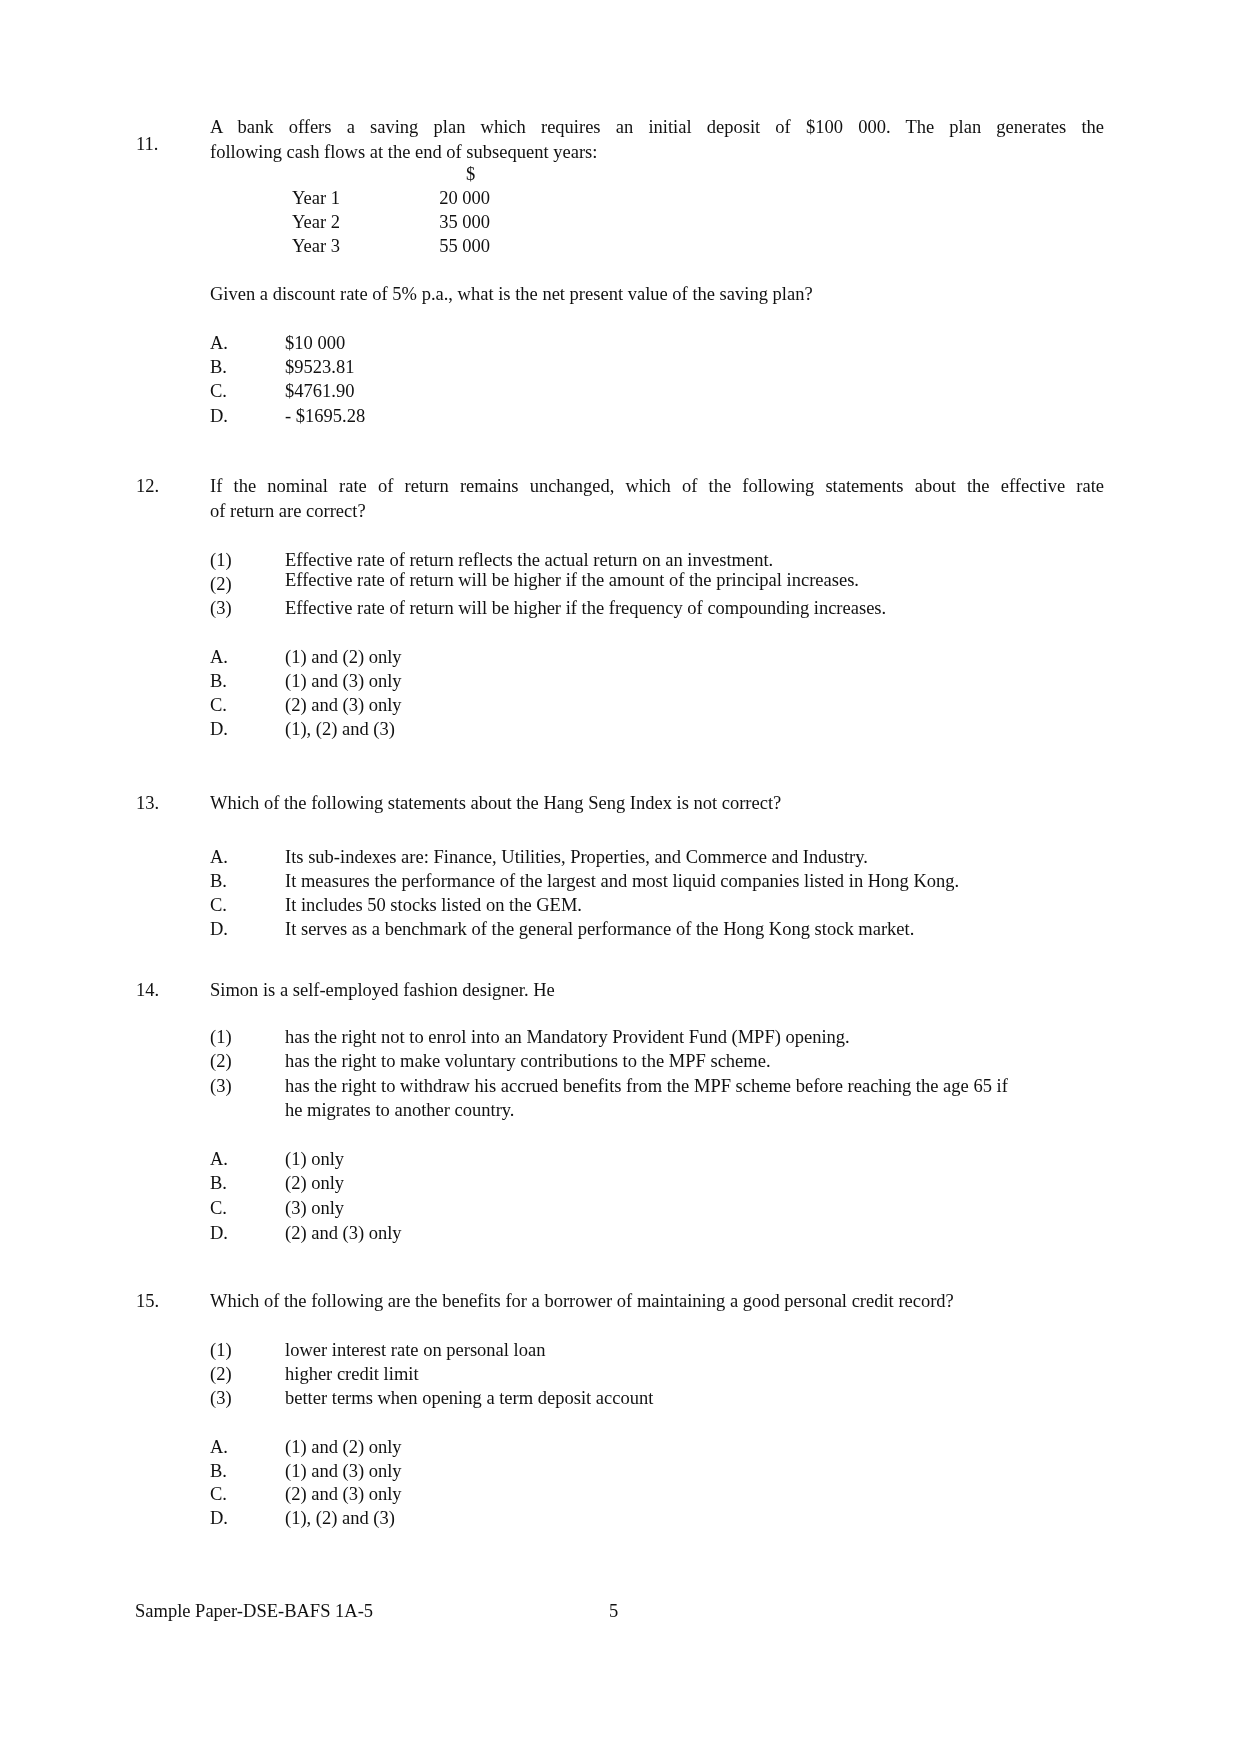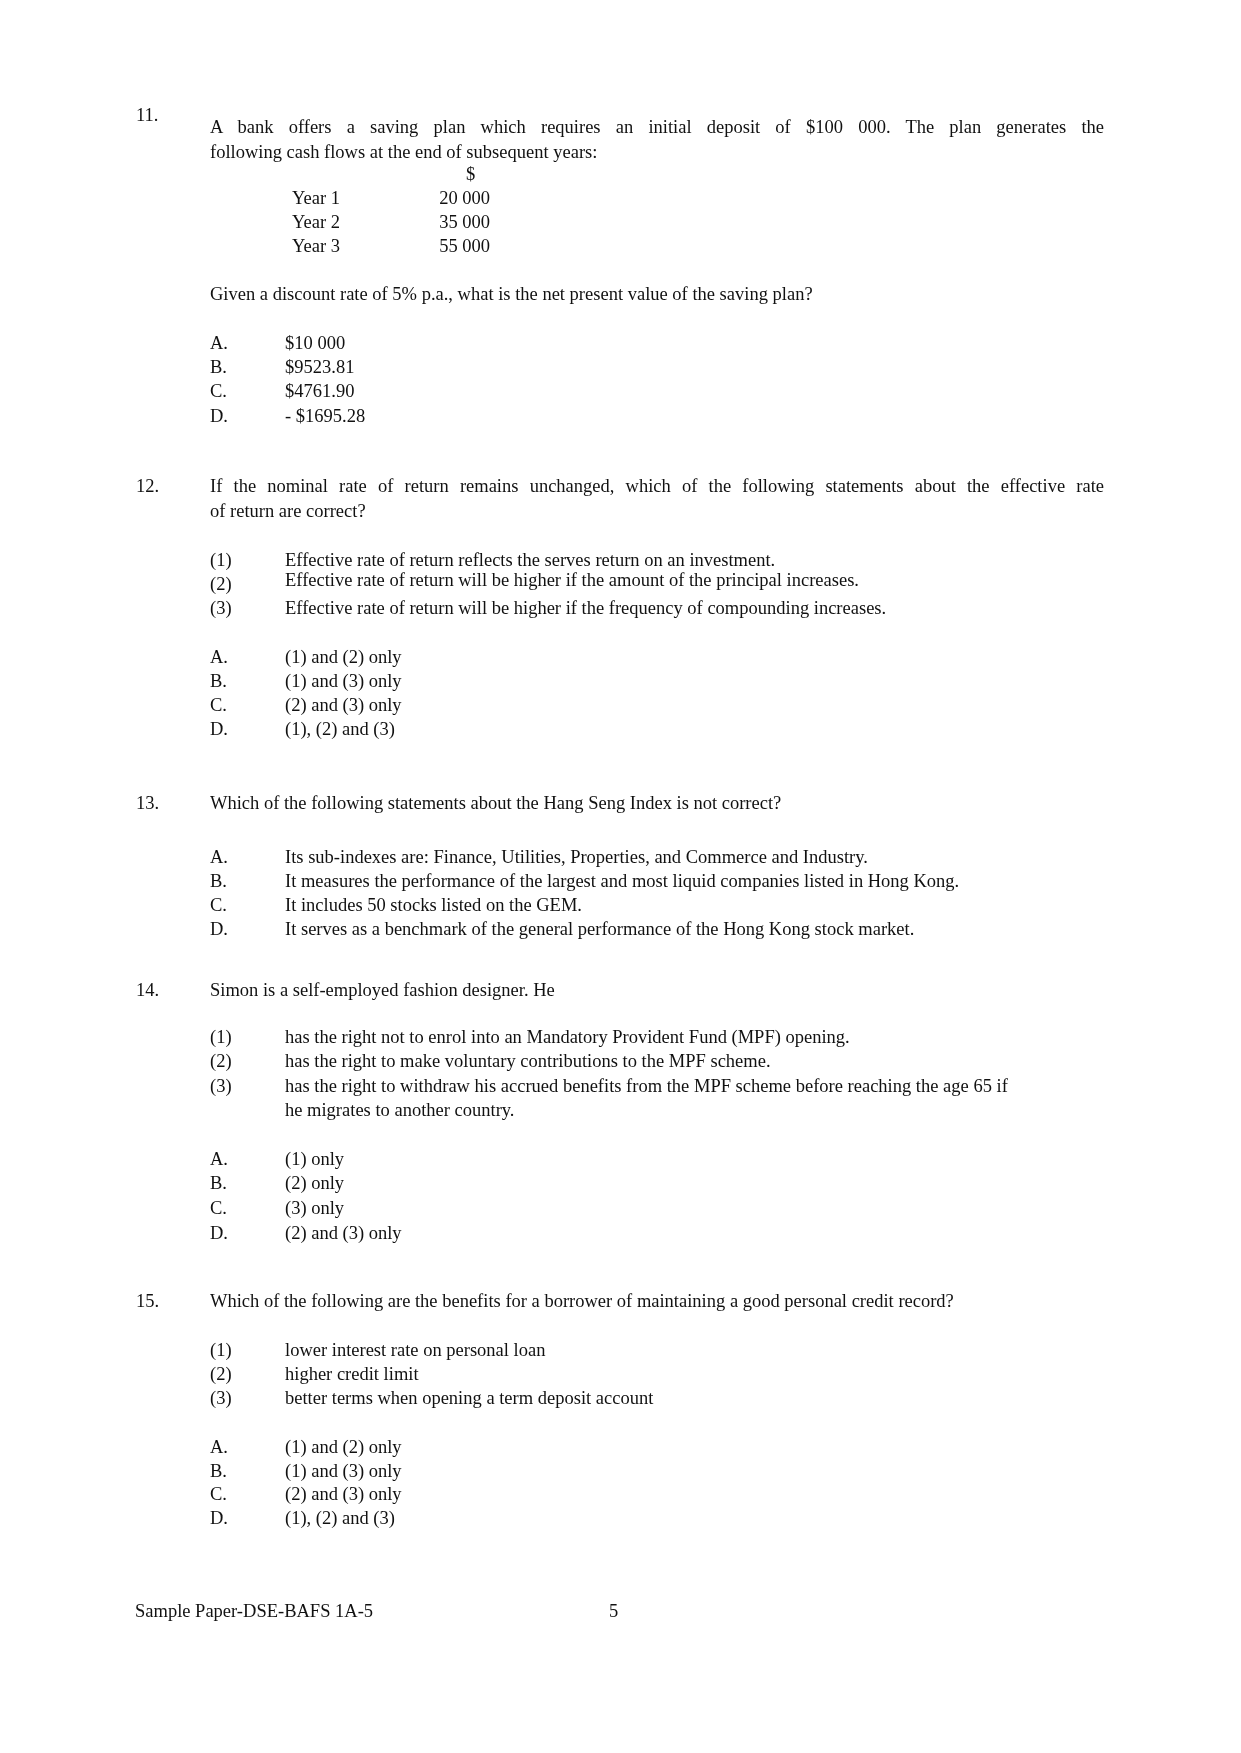--- a/index.html
+++ b/index.html
@@ -18,21 +18,21 @@
   .bold { font-weight: normal; }
   .footer-left { left: 135px; }
   .footer-page { left: 609px; }
 </style>
 </head>
 <body>
 
 <div class="page">
 
   <div>
-    <span class="ln qnum" style="top:103px">11.</span>
+    <span class="ln qnum" style="top:132px">11.</span>
     <span class="ln qtext just" style="top:115px">A bank offers a saving plan which requires an initial deposit of $100 000.  The plan generates the</span>
     <span class="ln qtext" style="top:140px">following cash flows at the end of subsequent years:</span>
     <div>
       <span class="ln cf-head" style="top:162px">$</span>
       <span class="ln cf-year" style="top:186px">Year 1</span>
       <span class="ln cf-val" style="top:186px">20 000</span>
       <span class="ln cf-year" style="top:210px">Year 2</span>
       <span class="ln cf-val" style="top:210px">35 000</span>
       <span class="ln cf-year" style="top:234px">Year 3</span>
       <span class="ln cf-val" style="top:234px">55 000</span>
@@ -49,21 +49,21 @@
       <span class="ln sub" style="top:404px">- $1695.28</span>
     </div>
   </div>
 
   <div>
     <span class="ln qnum" style="top:474px">12.</span>
     <span class="ln qtext just" style="top:474px">If the nominal rate of return remains unchanged, which of the following statements about the effective rate</span>
     <span class="ln qtext" style="top:499px">of return are correct?</span>
     <div>
       <span class="ln mk" style="top:548px">(1)</span>
-      <span class="ln sub" style="top:548px">Effective rate of return reflects the serves return on an investment.</span>
+      <span class="ln sub" style="top:548px">Effective rate of return reflects the actual return on an investment.</span>
       <span class="ln mk" style="top:572px">(2)</span>
       <span class="ln sub" style="top:568px">Effective rate of return will be higher if the amount of the principal increases.</span>
       <span class="ln mk" style="top:596px">(3)</span>
       <span class="ln sub" style="top:596px">Effective rate of return will be higher if the frequency of compounding increases.</span>
     </div>
     <div>
       <span class="ln mk" style="top:645px">A.</span>
       <span class="ln sub" style="top:645px">(1) and (2) only</span>
       <span class="ln mk" style="top:669px">B.</span>
       <span class="ln sub" style="top:669px">(1) and (3) only</span>

